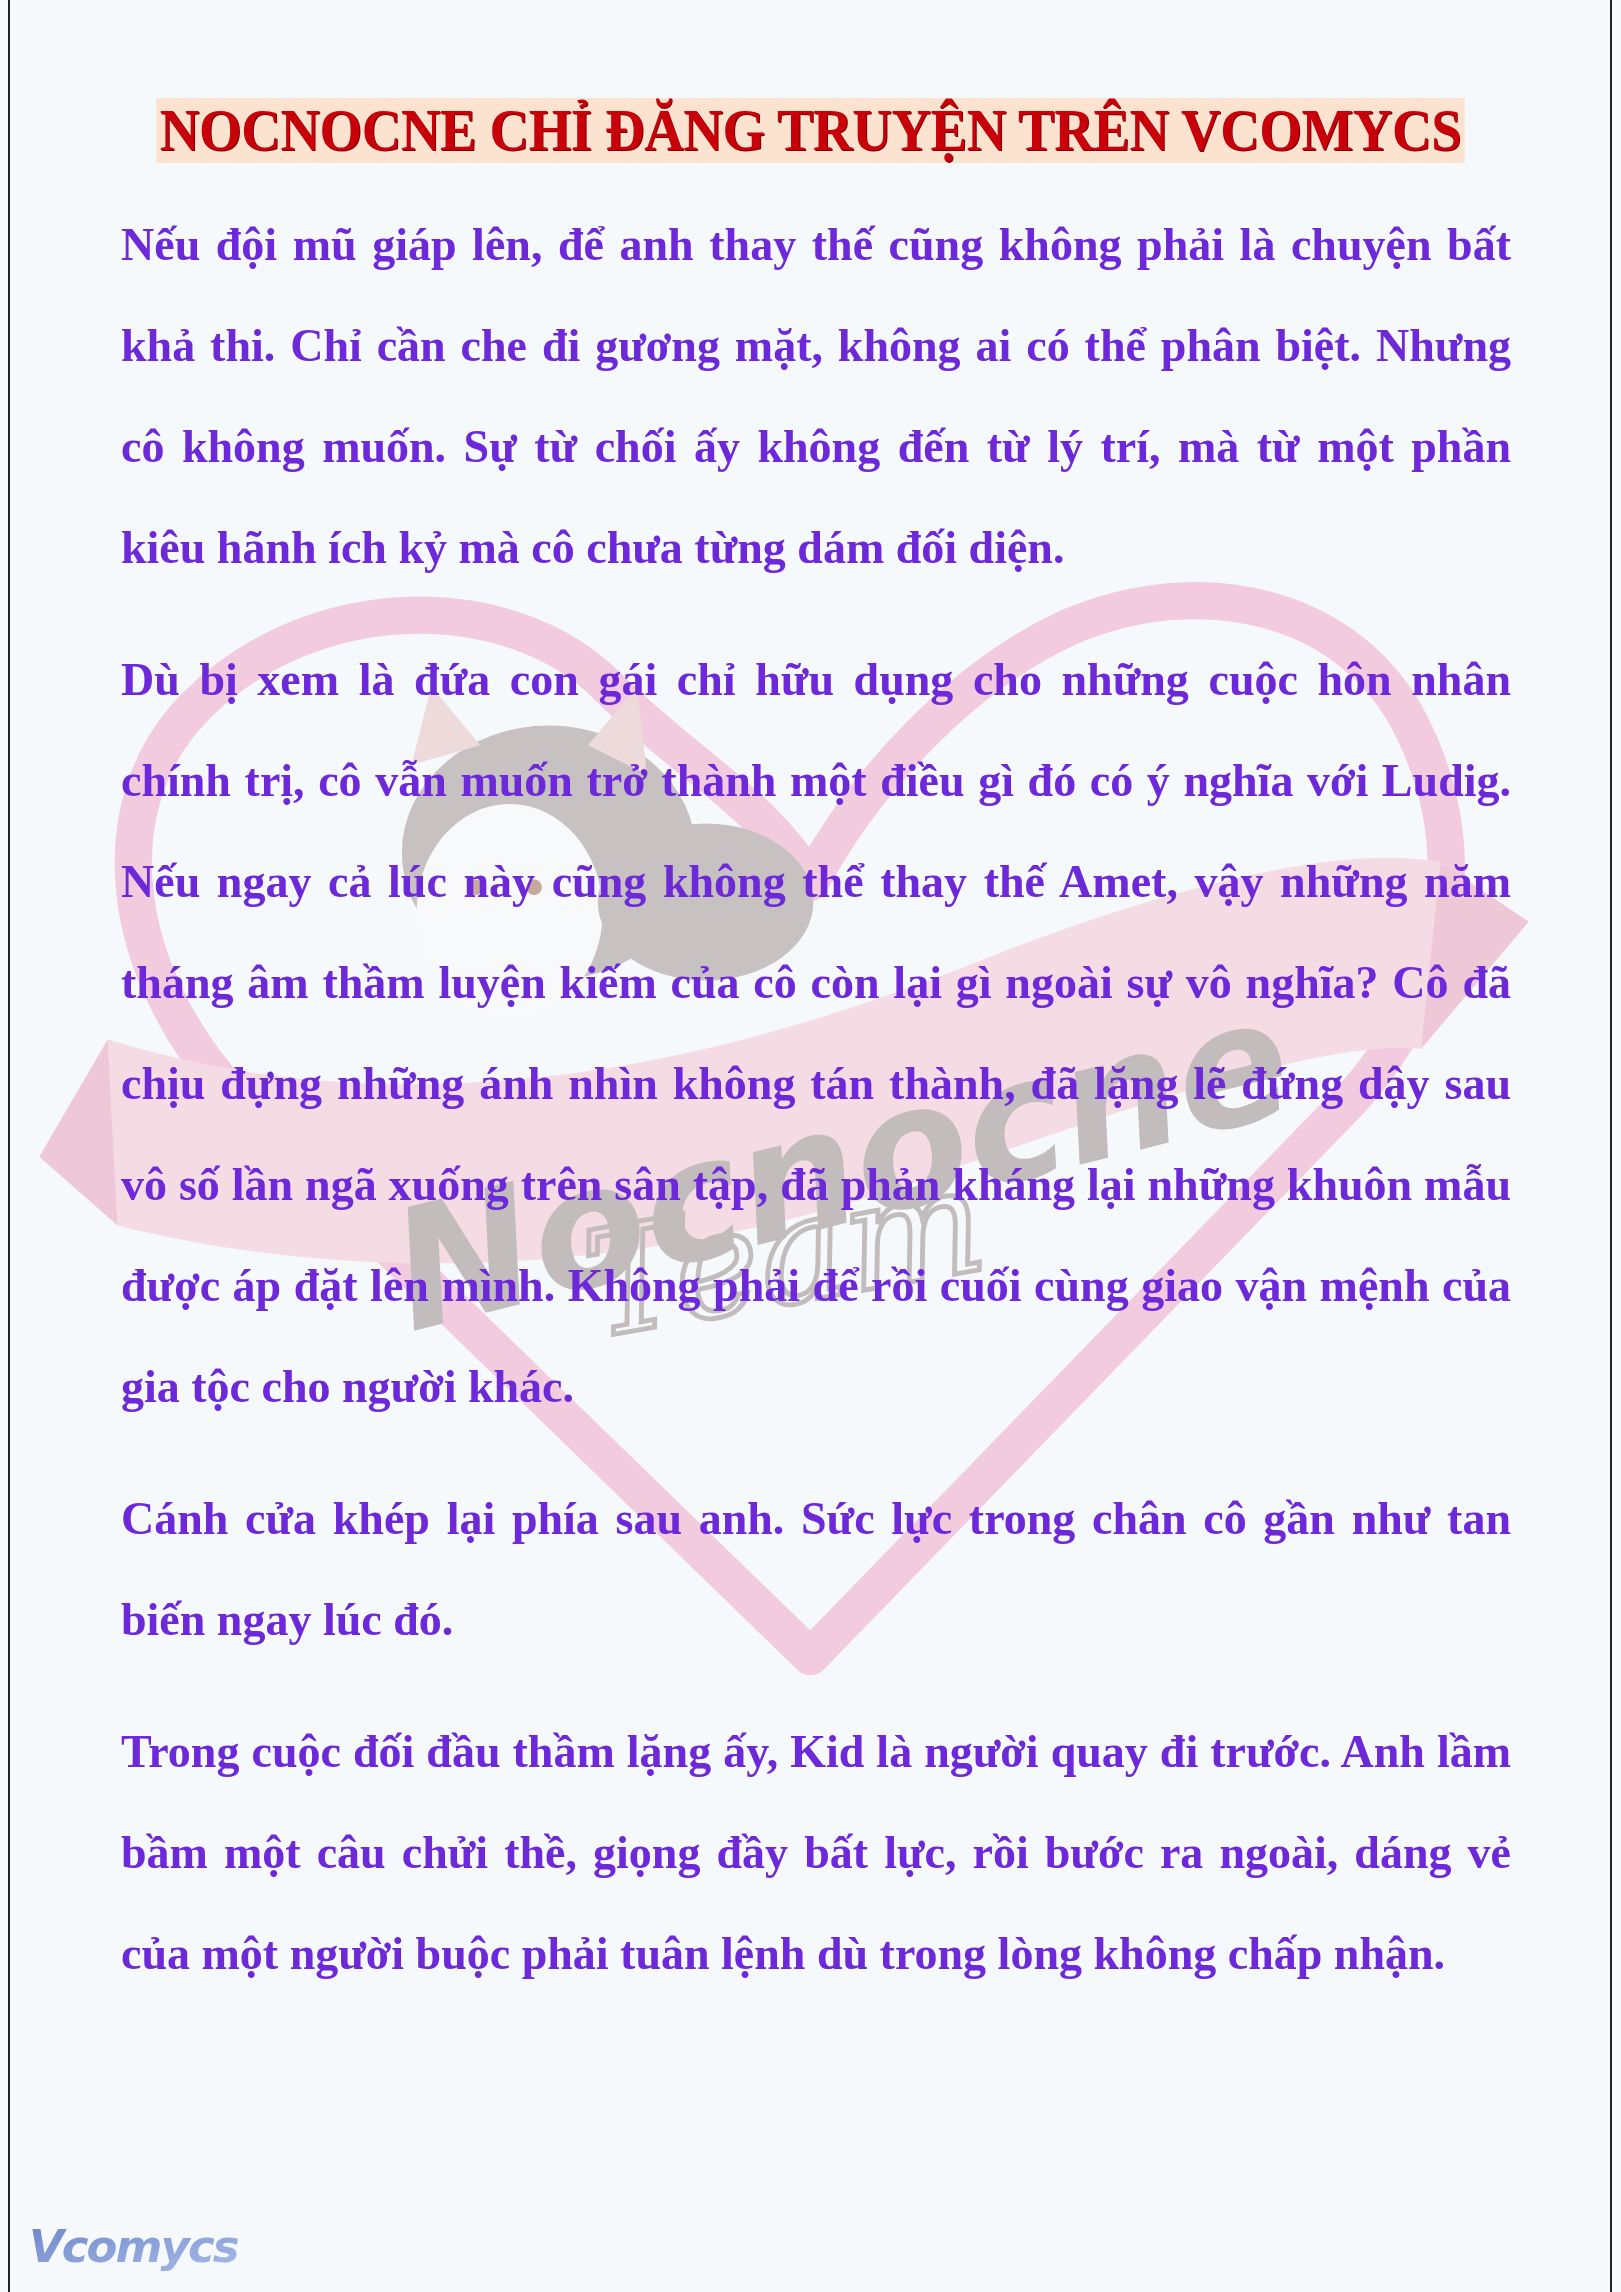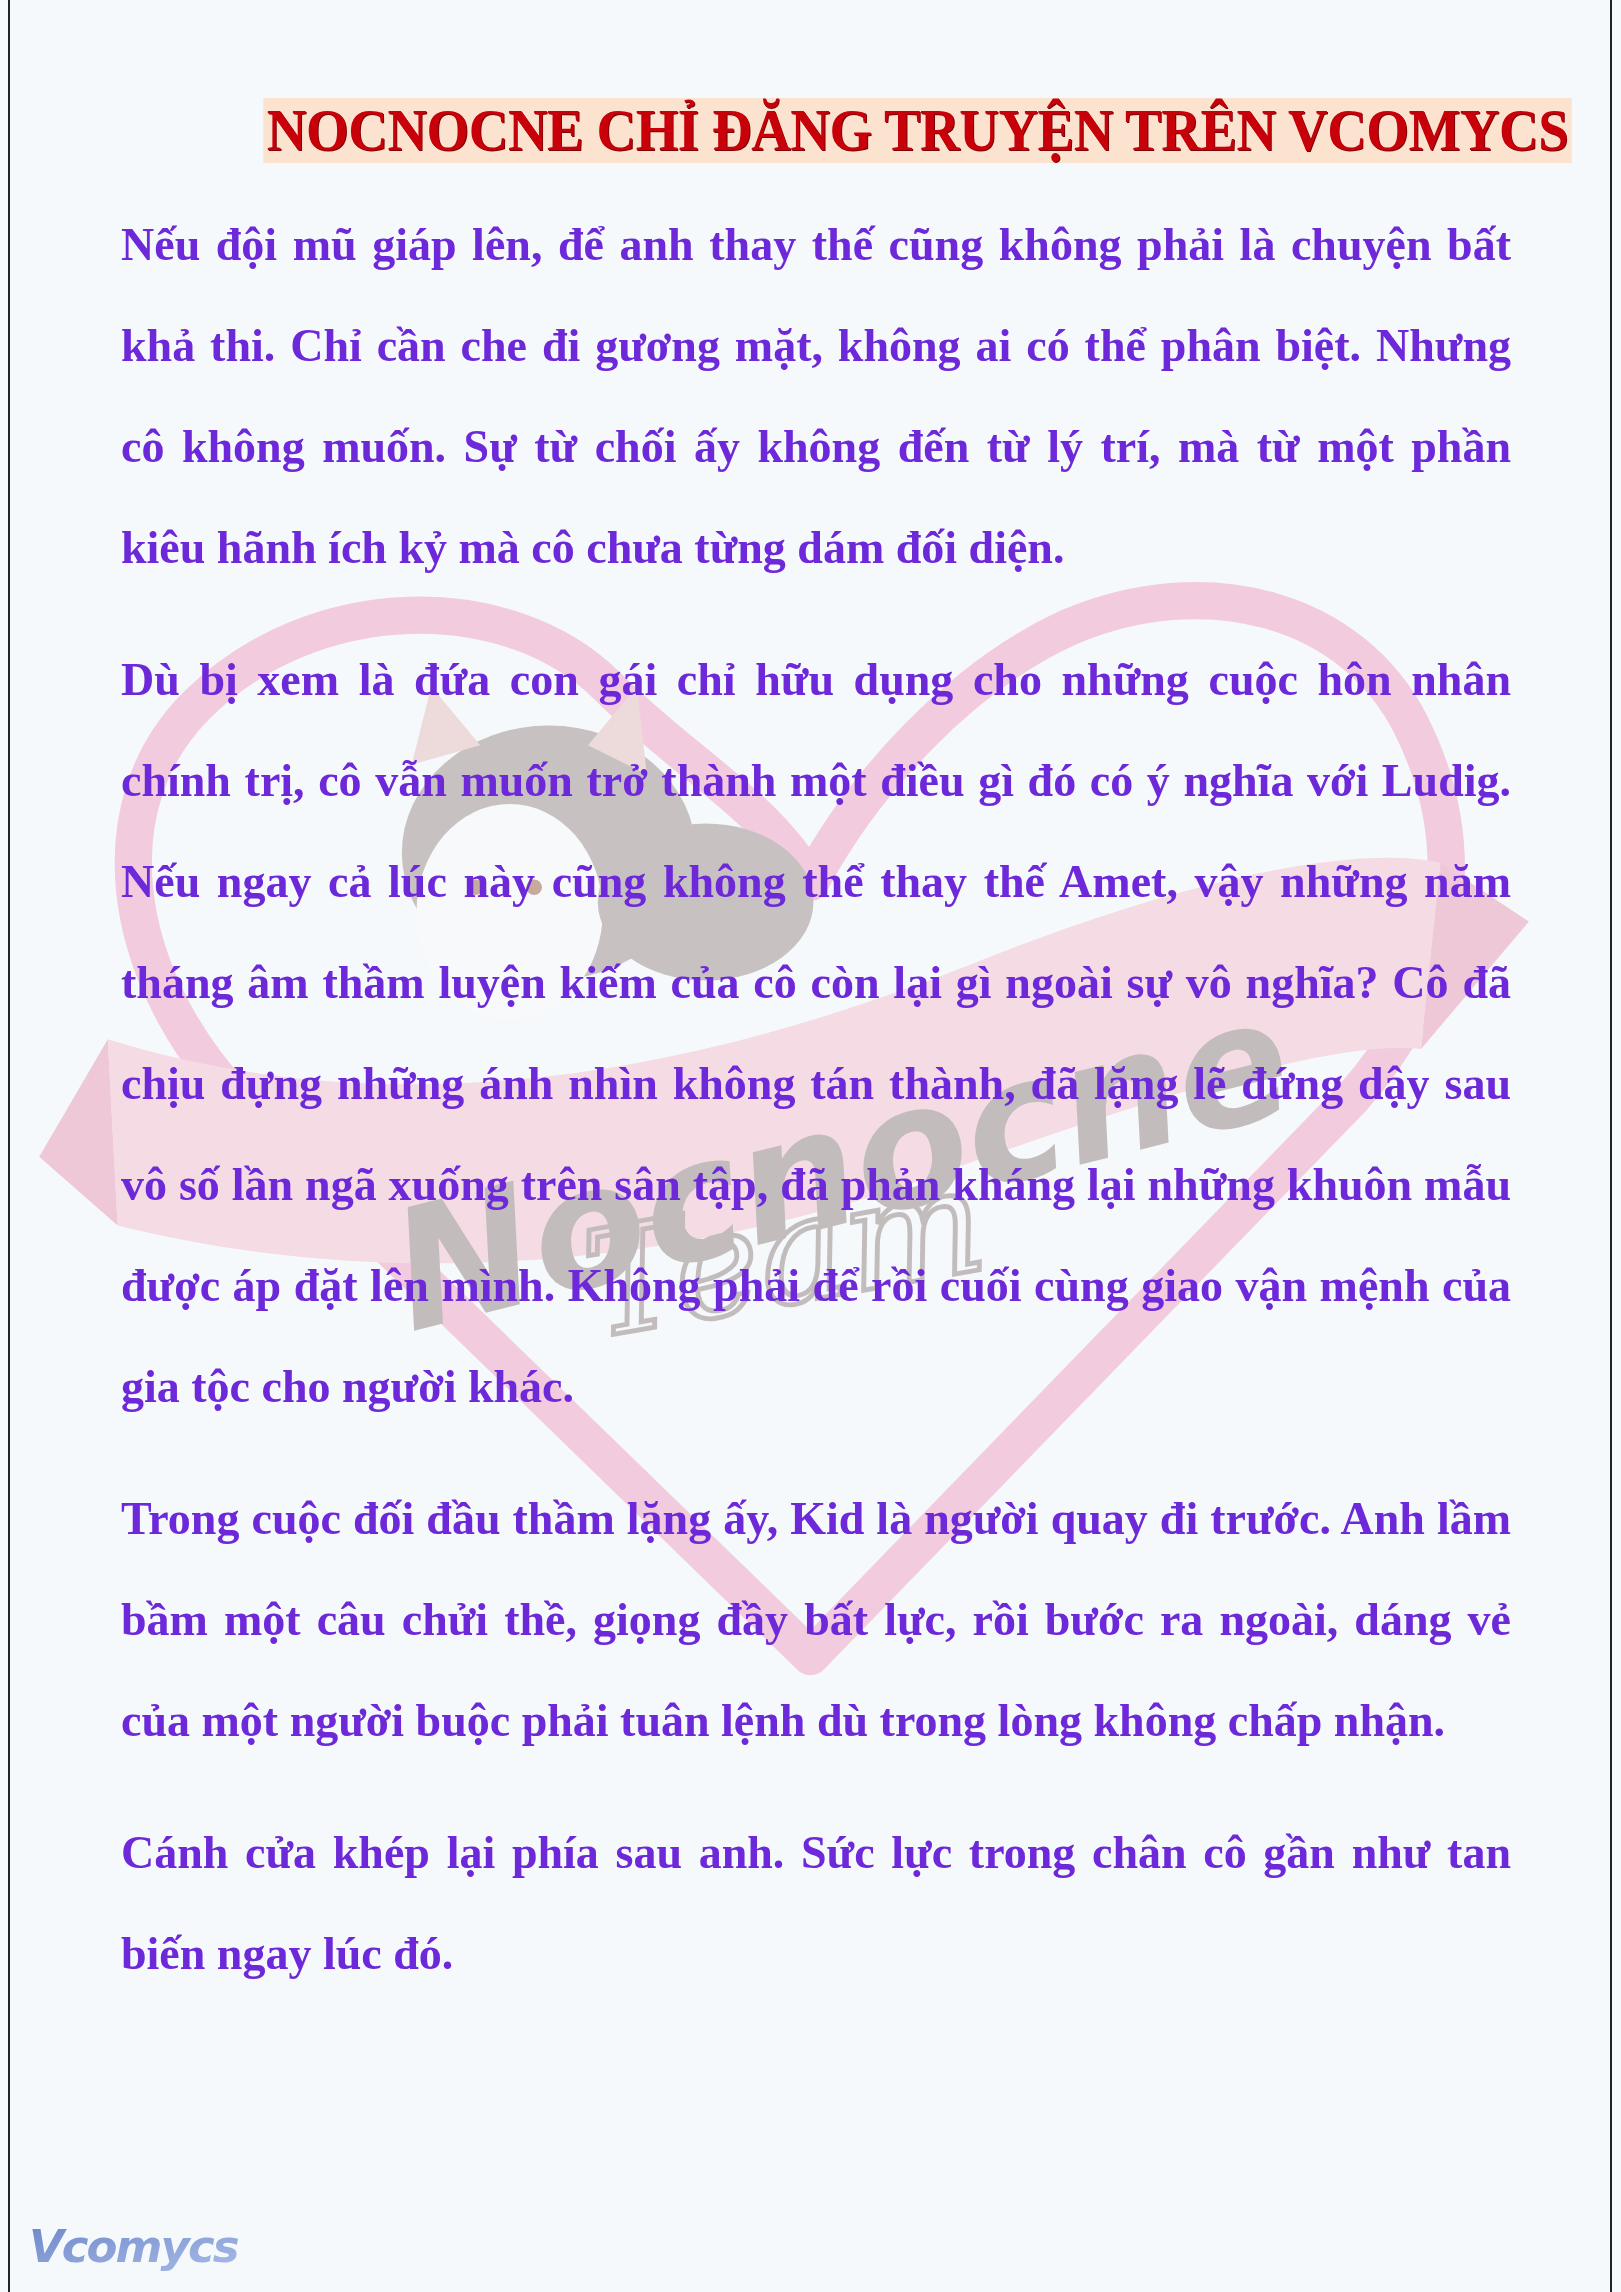--- a/index.html
+++ b/index.html
@@ -11,21 +11,21 @@
   .frame {
     position: absolute; left: 7.8px; top: 0; width: 1604px; height: 2293px;
     border-left: 2px solid #222; border-right: 2px solid #222;
     box-sizing: border-box;
   }
   .watermark {
     position: absolute; left: 0; top: 0; width: 1621px; height: 2293px;
     pointer-events: none; opacity: 0.55;
   }
   .title-wrap {
-    position: absolute; top: 98px; left: 0; width: 1621px; text-align: right;
+    position: absolute; top: 98px; left: 0; width: 1621px; text-align: center;
   }
   .title {
     display: inline-block; background: #fbe3d0; color: #c8000a;
     font-weight: bold; font-size: 59px; line-height: 65px; padding: 0 3.9px;
     letter-spacing: -0.5px; transform: scaleX(0.93); transform-origin: center;
     text-shadow: 1px 1px 0 #7a0006;
   }
   .content {
     position: absolute; left: 121px; top: 194px; width: 1390px;
   }
@@ -63,22 +63,22 @@
   <text x="600" y="1330" font-family="DejaVu Serif, serif" font-style="italic" font-size="150" fill="none" stroke="#9b8c8a" stroke-width="5" transform="rotate(-10 800 1300)">Team</text>
 </svg>
 
 <div class="title-wrap">
   <span class="title">NOCNOCNE CHỈ ĐĂNG TRUYỆN TRÊN VCOMYCS</span>
 </div>
 
 <div class="content">
   <p class="para">Nếu đội mũ giáp lên, để anh thay thế cũng không phải là chuyện bất khả thi. Chỉ cần che đi gương mặt, không ai có thể phân biệt. Nhưng cô không muốn. Sự từ chối ấy không đến từ lý trí, mà từ một phần kiêu hãnh ích kỷ mà cô chưa từng dám đối diện.</p>
   <p class="para">Dù bị xem là đứa con gái chỉ hữu dụng cho những cuộc hôn nhân chính trị, cô vẫn muốn trở thành một điều gì đó có ý nghĩa với Ludig. Nếu ngay cả lúc này cũng không thể thay thế Amet, vậy những năm tháng âm thầm luyện kiếm của cô còn lại gì ngoài sự vô nghĩa? Cô đã chịu đựng những ánh nhìn không tán thành, đã lặng lẽ đứng dậy sau vô số lần ngã xuống trên sân tập, đã phản kháng lại những khuôn mẫu được áp đặt lên mình. Không phải để rồi cuối cùng giao vận mệnh của gia tộc cho người khác.</p>
+  <p class="para">Cánh cửa khép lại phía sau anh. Sức lực trong chân cô gần như tan biến ngay lúc đó.</p>
   <p class="para">Trong cuộc đối đầu thầm lặng ấy, Kid là người quay đi trước. Anh lầm bầm một câu chửi thề, giọng đầy bất lực, rồi bước ra ngoài, dáng vẻ của một người buộc phải tuân lệnh dù trong lòng không chấp nhận.</p>
-  <p class="para">Cánh cửa khép lại phía sau anh. Sức lực trong chân cô gần như tan biến ngay lúc đó.</p>
 </div>
 
 <svg class="logo" viewBox="0 0 240 60" xmlns="http://www.w3.org/2000/svg">
   <defs>
     <linearGradient id="lg" x1="0" y1="0" x2="1" y2="1">
       <stop offset="0" stop-color="#6e86c9"></stop>
       <stop offset="1" stop-color="#a8bce8"></stop>
     </linearGradient>
   </defs>
   <text x="2" y="46" font-family="DejaVu Sans, sans-serif" font-weight="bold" font-style="italic" font-size="46" fill="url(#lg)" letter-spacing="-2">Vcomycs</text>

